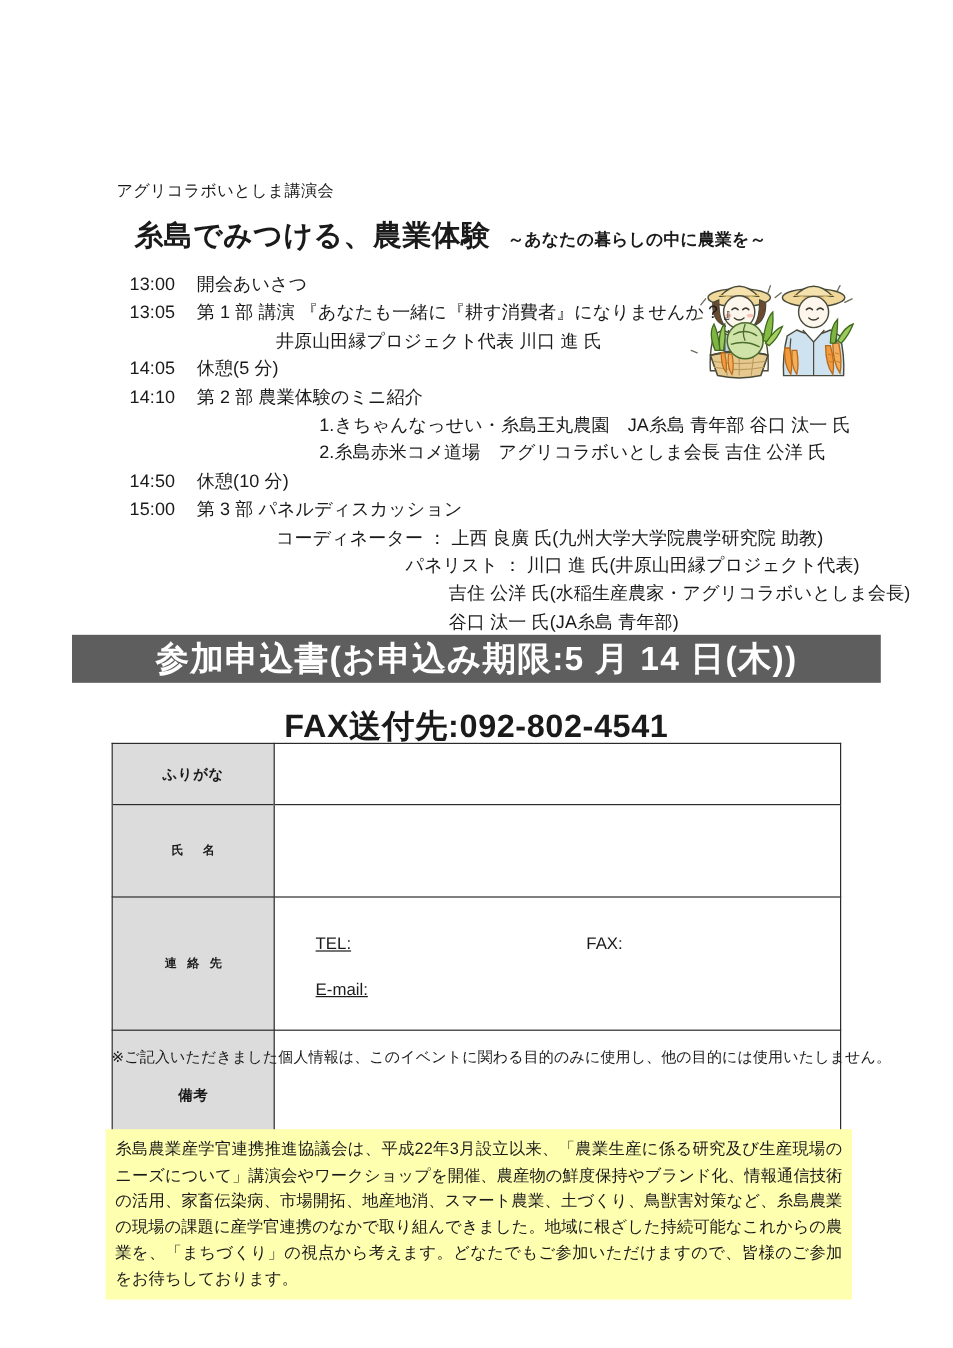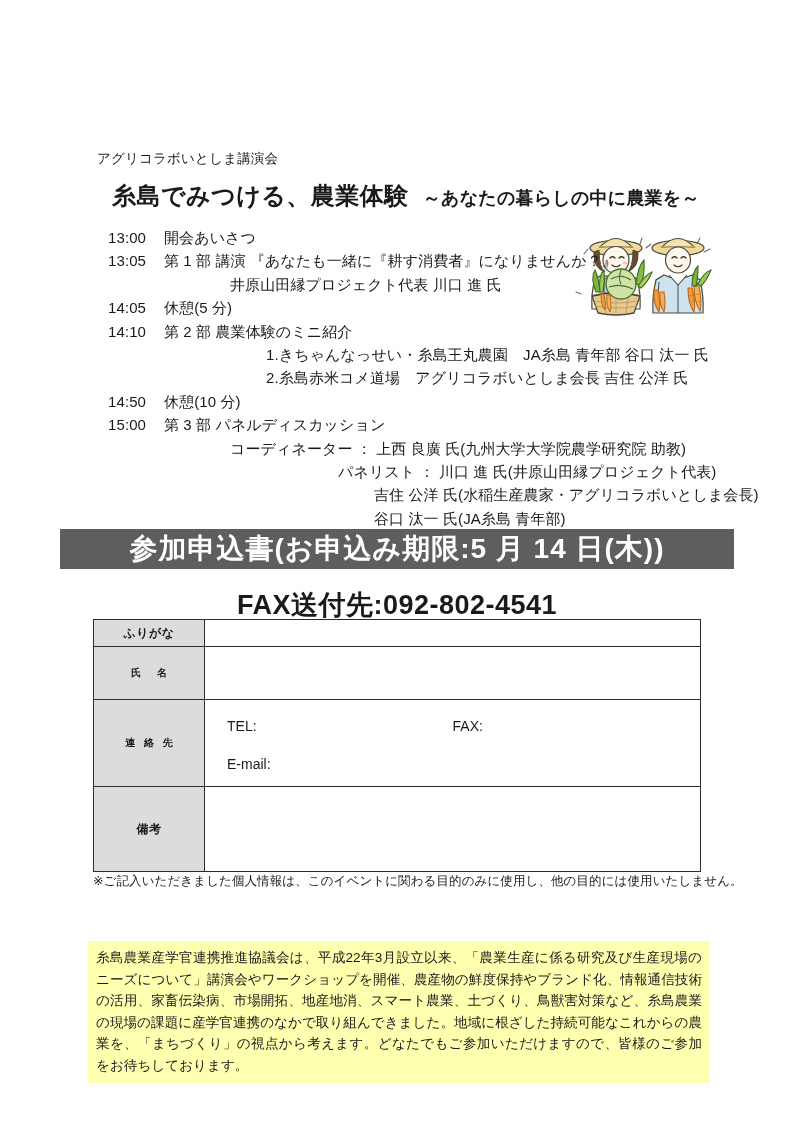--- a/index.html
+++ b/index.html
@@ -64,21 +64,21 @@
     display: flex;
     align-items: baseline;
     white-space: nowrap;
   }
   .lecture-title-main {
     font-size: 24px;
     font-weight: bold;
     letter-spacing: 0.5px;
   }
   .lecture-title-sub {
-    font-size: 18px;
+    font-size: 14px;
     font-weight: bold;
     margin-left: 14px;
     letter-spacing: 0.2px;
   }
 
   
   .schedule {
     position: absolute;
     left: 108px;
     top: 226px;
@@ -126,21 +126,21 @@
     position: absolute;
     left: 93px;
     top: 619px;
     width: 608px;
     border-collapse: collapse;
     table-layout: fixed;
     font-size: 14px;
   }
   .form-table td {
     border: 1px solid #2b2b2b;
-    padding: 0;
+    padding: 12px;
     vertical-align: middle;
   }
   .label-cell {
     width: 110px;
     background: #dcdcdc;
     text-align: center;
     font-weight: bold;
     font-size: 10px;
     letter-spacing: 3px;
     text-indent: 3px;
@@ -164,20 +164,21 @@
 
   .contact-inner {
     display: block;
     padding-left: 22px;
     padding-top: 4px;
     line-height: 38px;
   }
   .contact-row {
     display: block;
     white-space: nowrap;
+    text-decoration: underline;
   }
   .fax-label { display: inline-block; margin-left: 196px; }
 
   
   .privacy-note {
     position: absolute;
     left: 93px;
     top: 873px;
     width: 640px;
     font-size: 12.5px;

